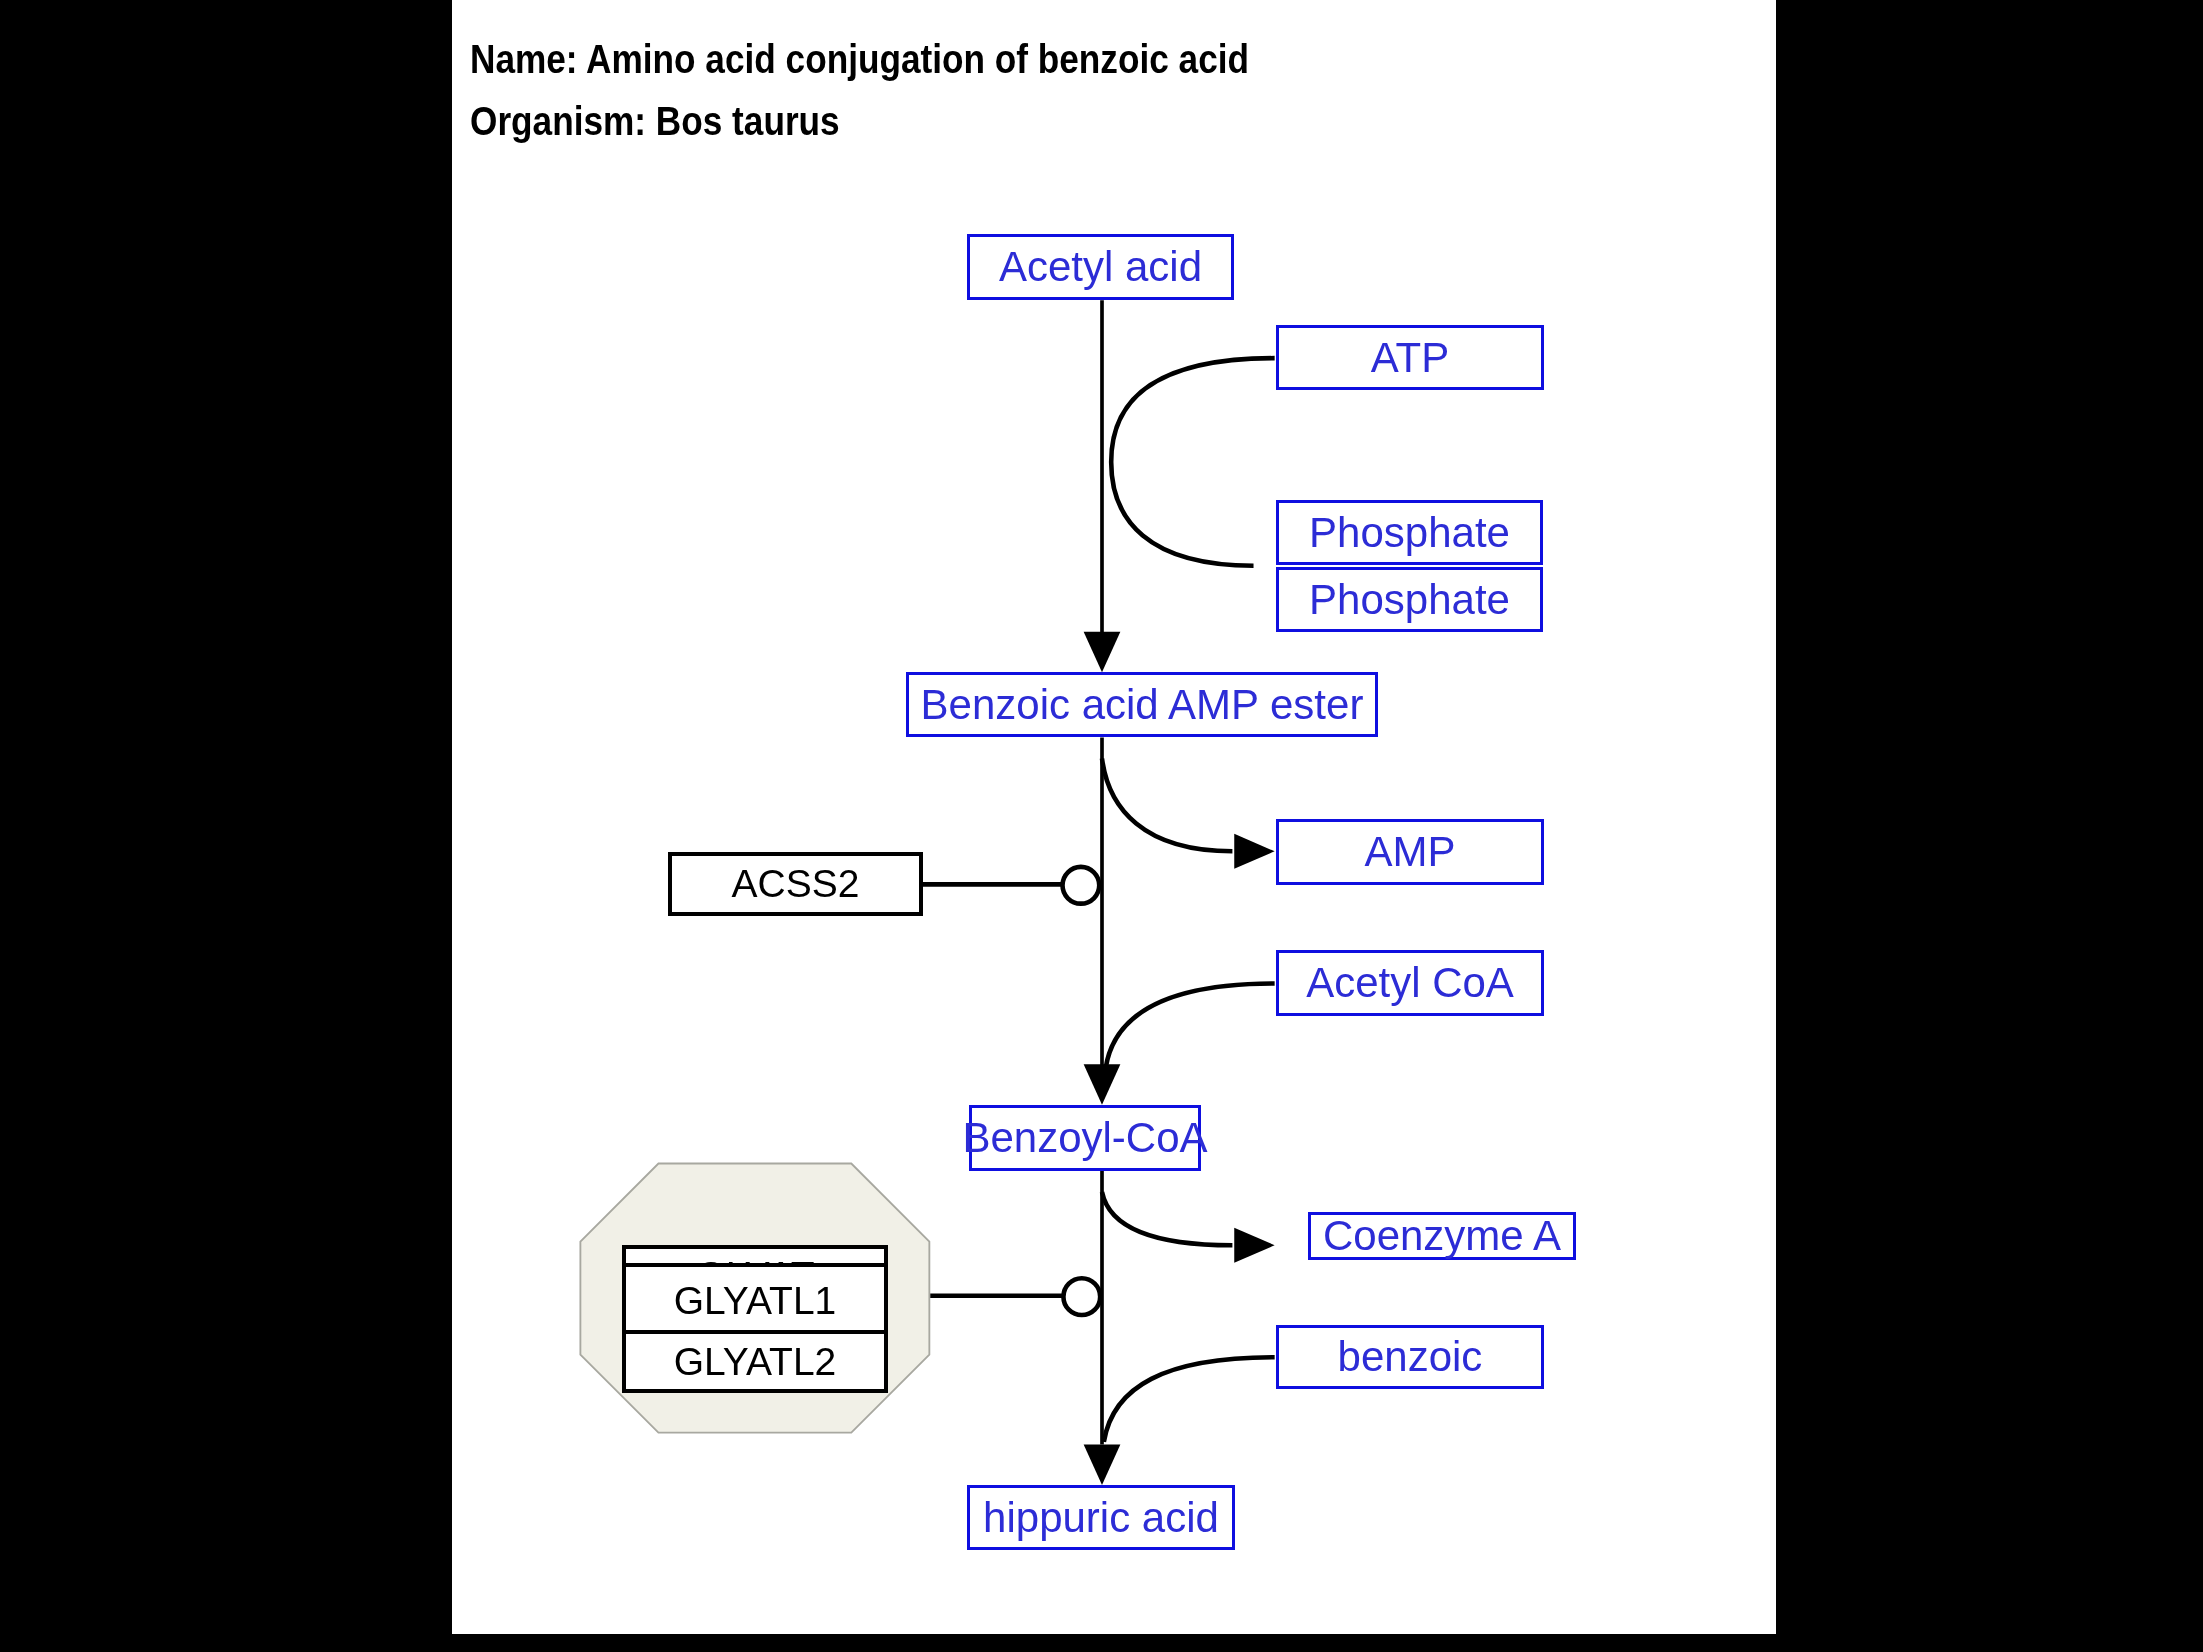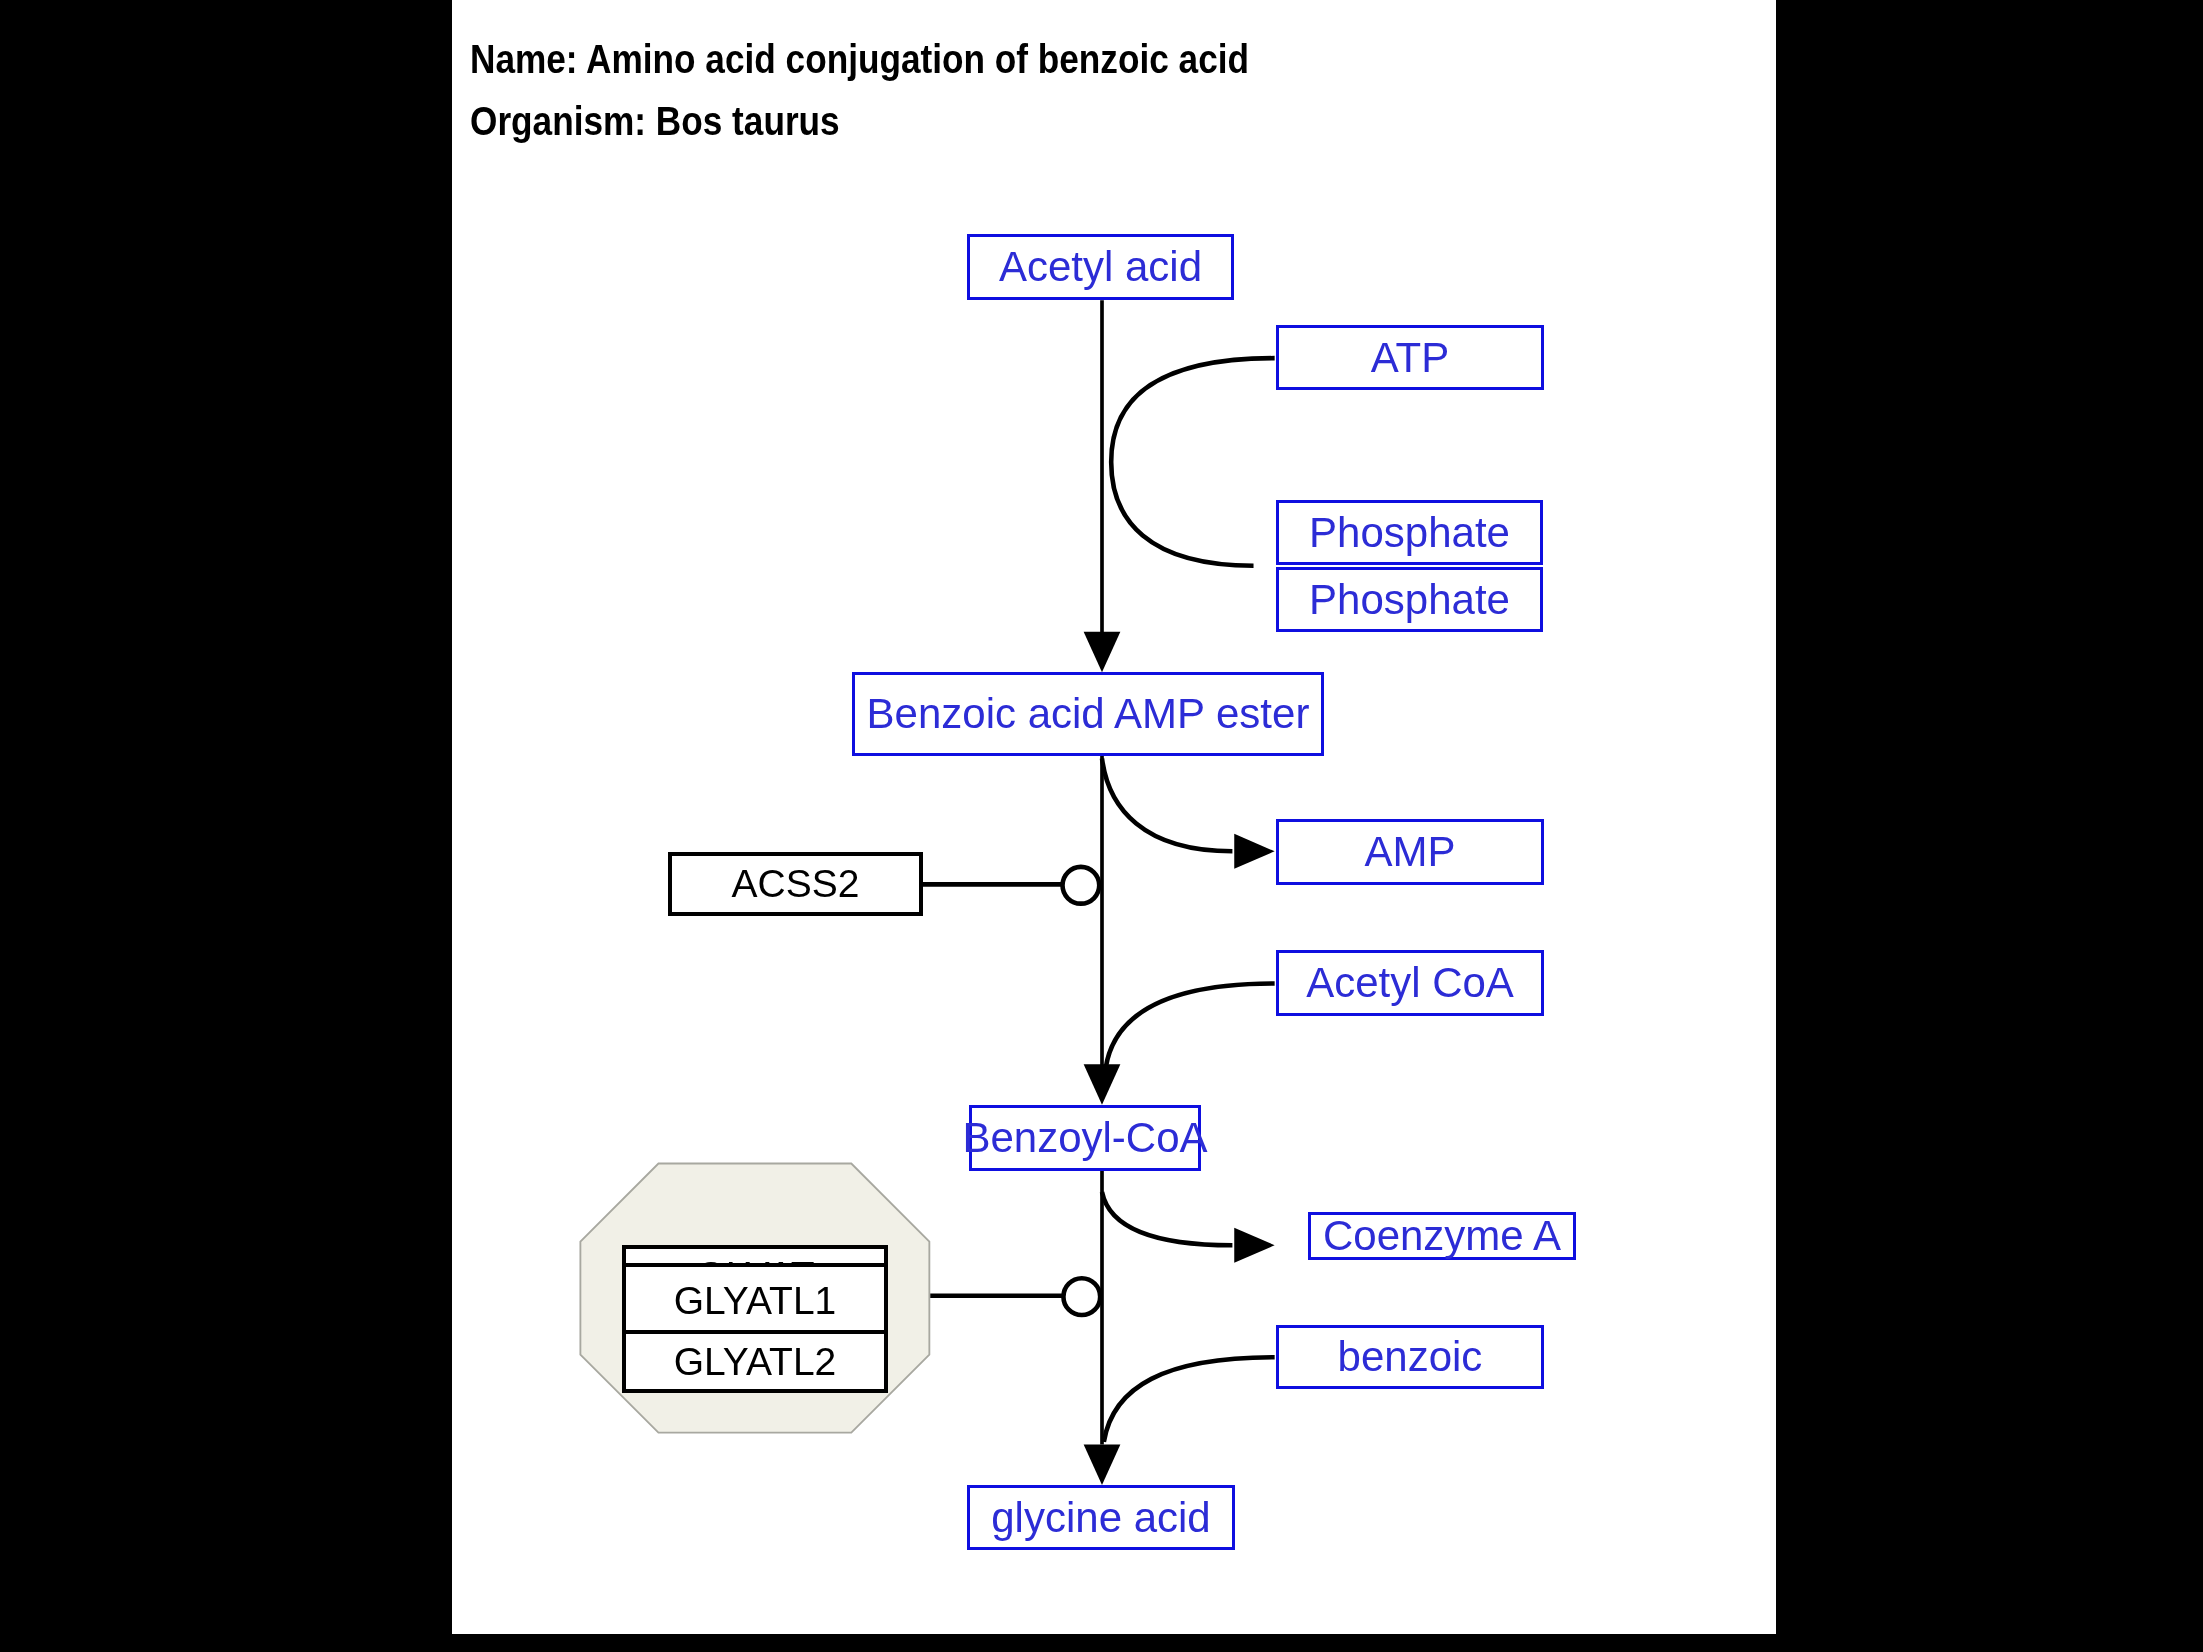--- a/index.html
+++ b/index.html
@@ -75,34 +75,34 @@
 </svg>
 
 <div class="node metabolite" style="left:967px;top:234px;width:267px;height:66px;">Acetyl acid</div>
 
 <div class="node metabolite" style="left:1276px;top:325px;width:268px;height:65px;">ATP</div>
 
 <div class="node metabolite" style="left:1276px;top:500px;width:267px;height:65px;">Phosphate</div>
 
 <div class="node metabolite" style="left:1276px;top:567px;width:267px;height:65px;">Phosphate</div>
 
-<div class="node metabolite" style="left:852px;top:672px;width:472px;height:84px;">Benzoic acid AMP ester</div>
+<div class="node metabolite" style="left:906px;top:672px;width:472px;height:65px;">Benzoic acid AMP ester</div>
 
 <div class="node metabolite" style="left:1276px;top:819px;width:268px;height:66px;">AMP</div>
 
 <div class="node gene" style="left:668px;top:852px;width:255px;height:64px;">ACSS2</div>
 
 <div class="node metabolite" style="left:1276px;top:950px;width:268px;height:66px;">Acetyl CoA</div>
 
 <div class="node metabolite" style="left:969px;top:1105px;width:232px;height:66px;">Benzoyl-CoA</div>
 
 <div class="node metabolite" style="left:1308px;top:1212px;width:268px;height:48px;">Coenzyme A</div>
 
 <div class="node metabolite" style="left:1276px;top:1325px;width:268px;height:64px;">benzoic</div>
 
 <div class="node gene" style="left:622px;top:1245px;width:266px;height:62px;">GLYAT</div>
 
 <div class="node gene" style="left:622px;top:1263px;width:266px;height:75px;">GLYATL1</div>
 
 <div class="node gene" style="left:622px;top:1330px;width:266px;height:63px;">GLYATL2</div>
 
-<div class="node metabolite" style="left:967px;top:1485px;width:268px;height:65px;">glycine acid</div>
+<div class="node metabolite" style="left:967px;top:1485px;width:268px;height:65px;">hippuric acid</div>
 
 
 </body></html>

